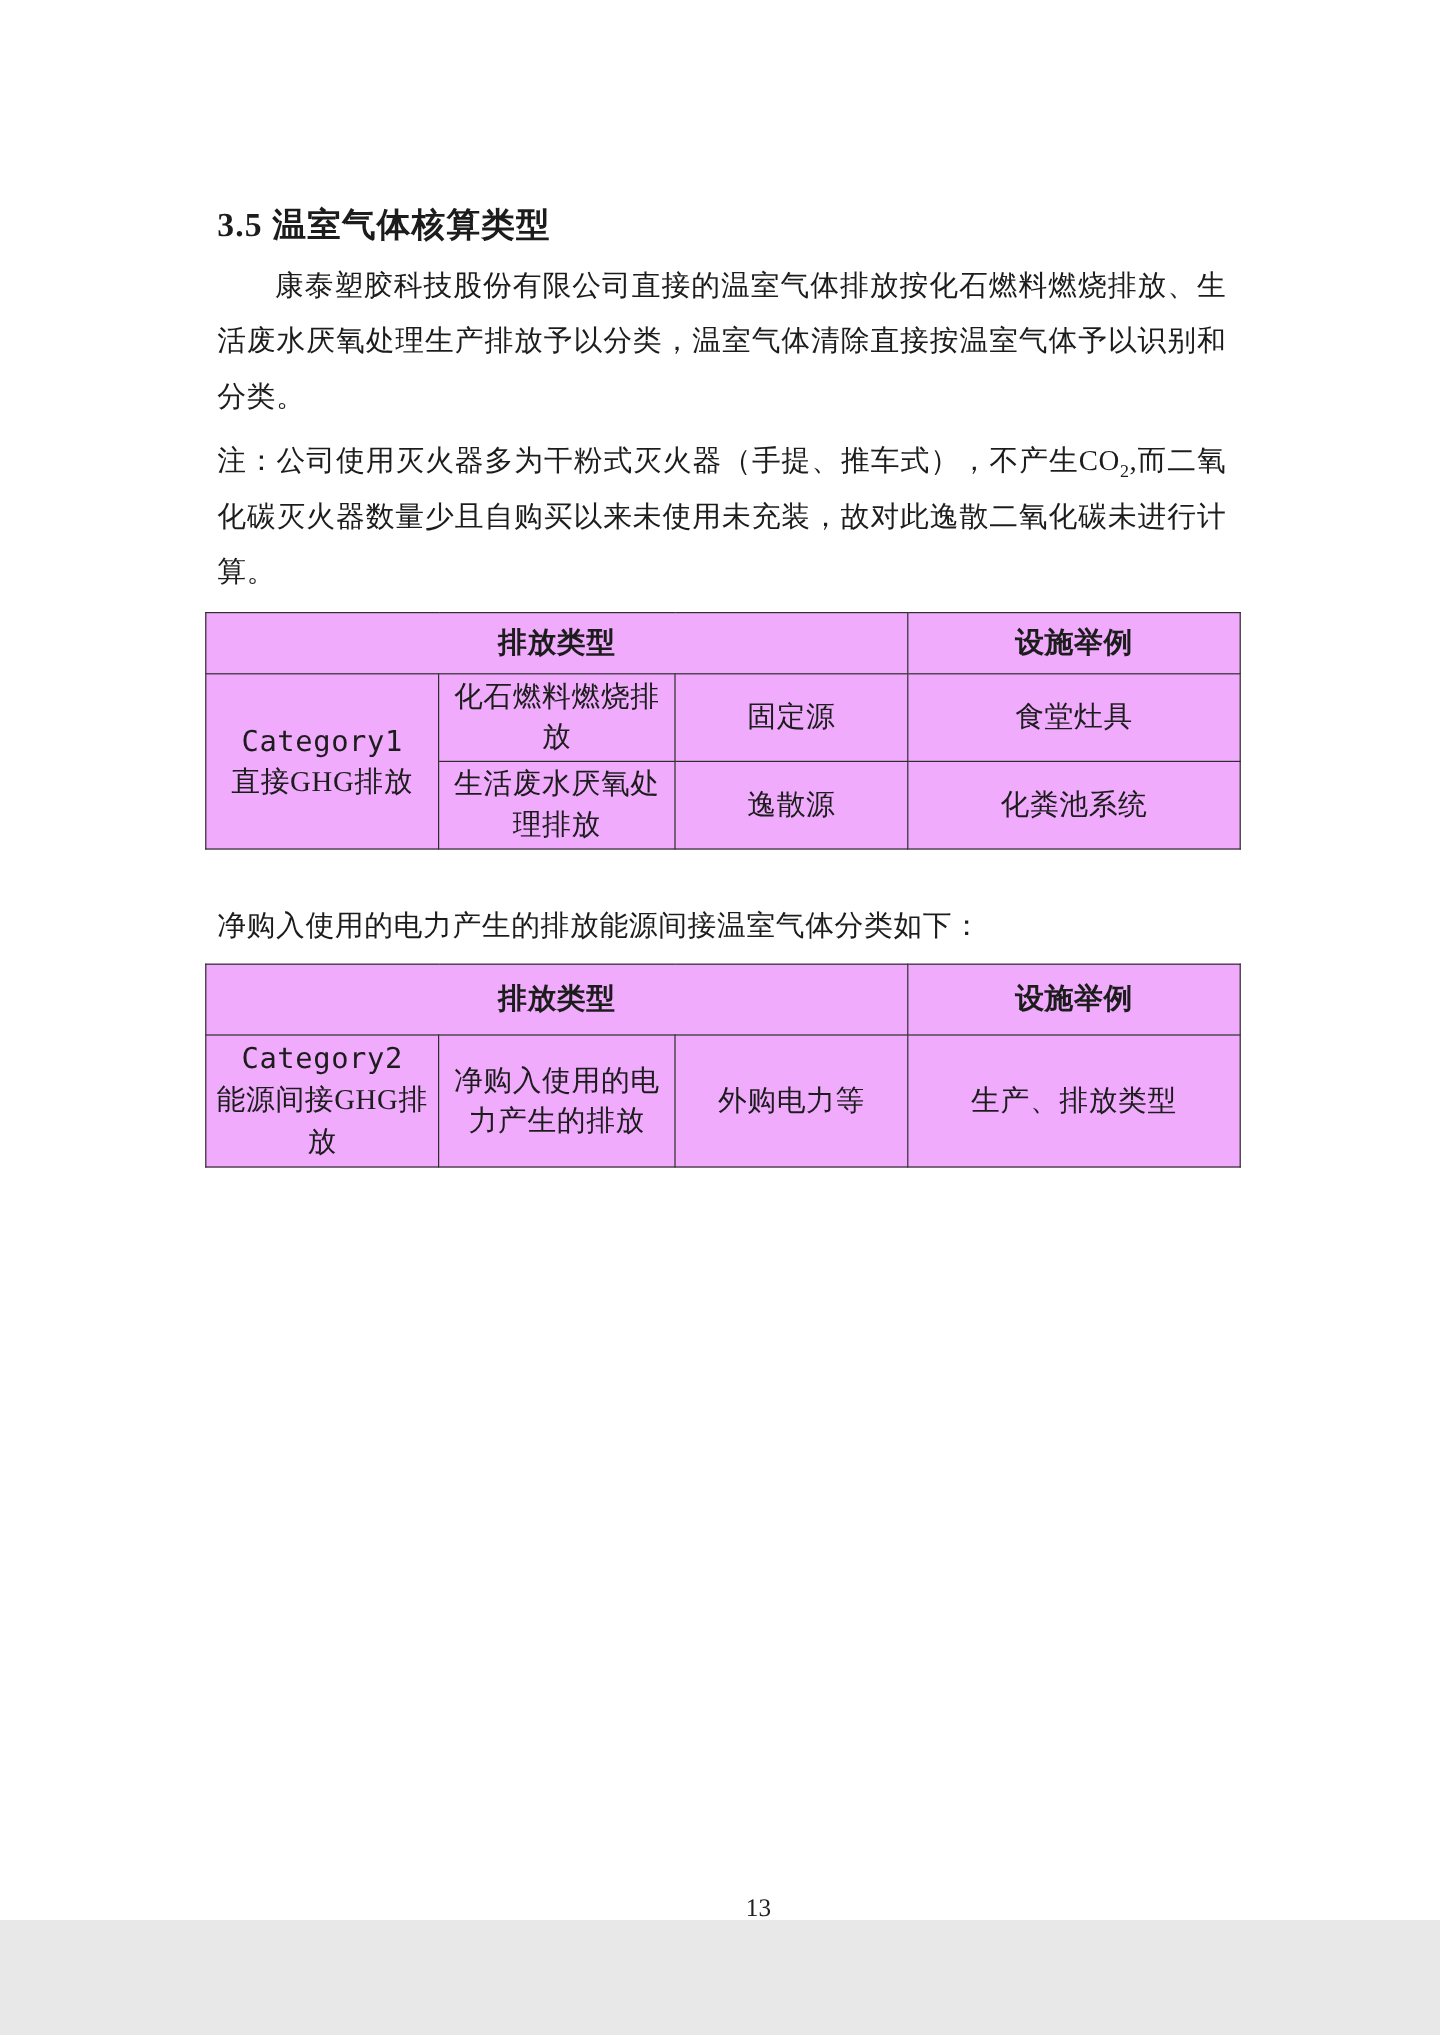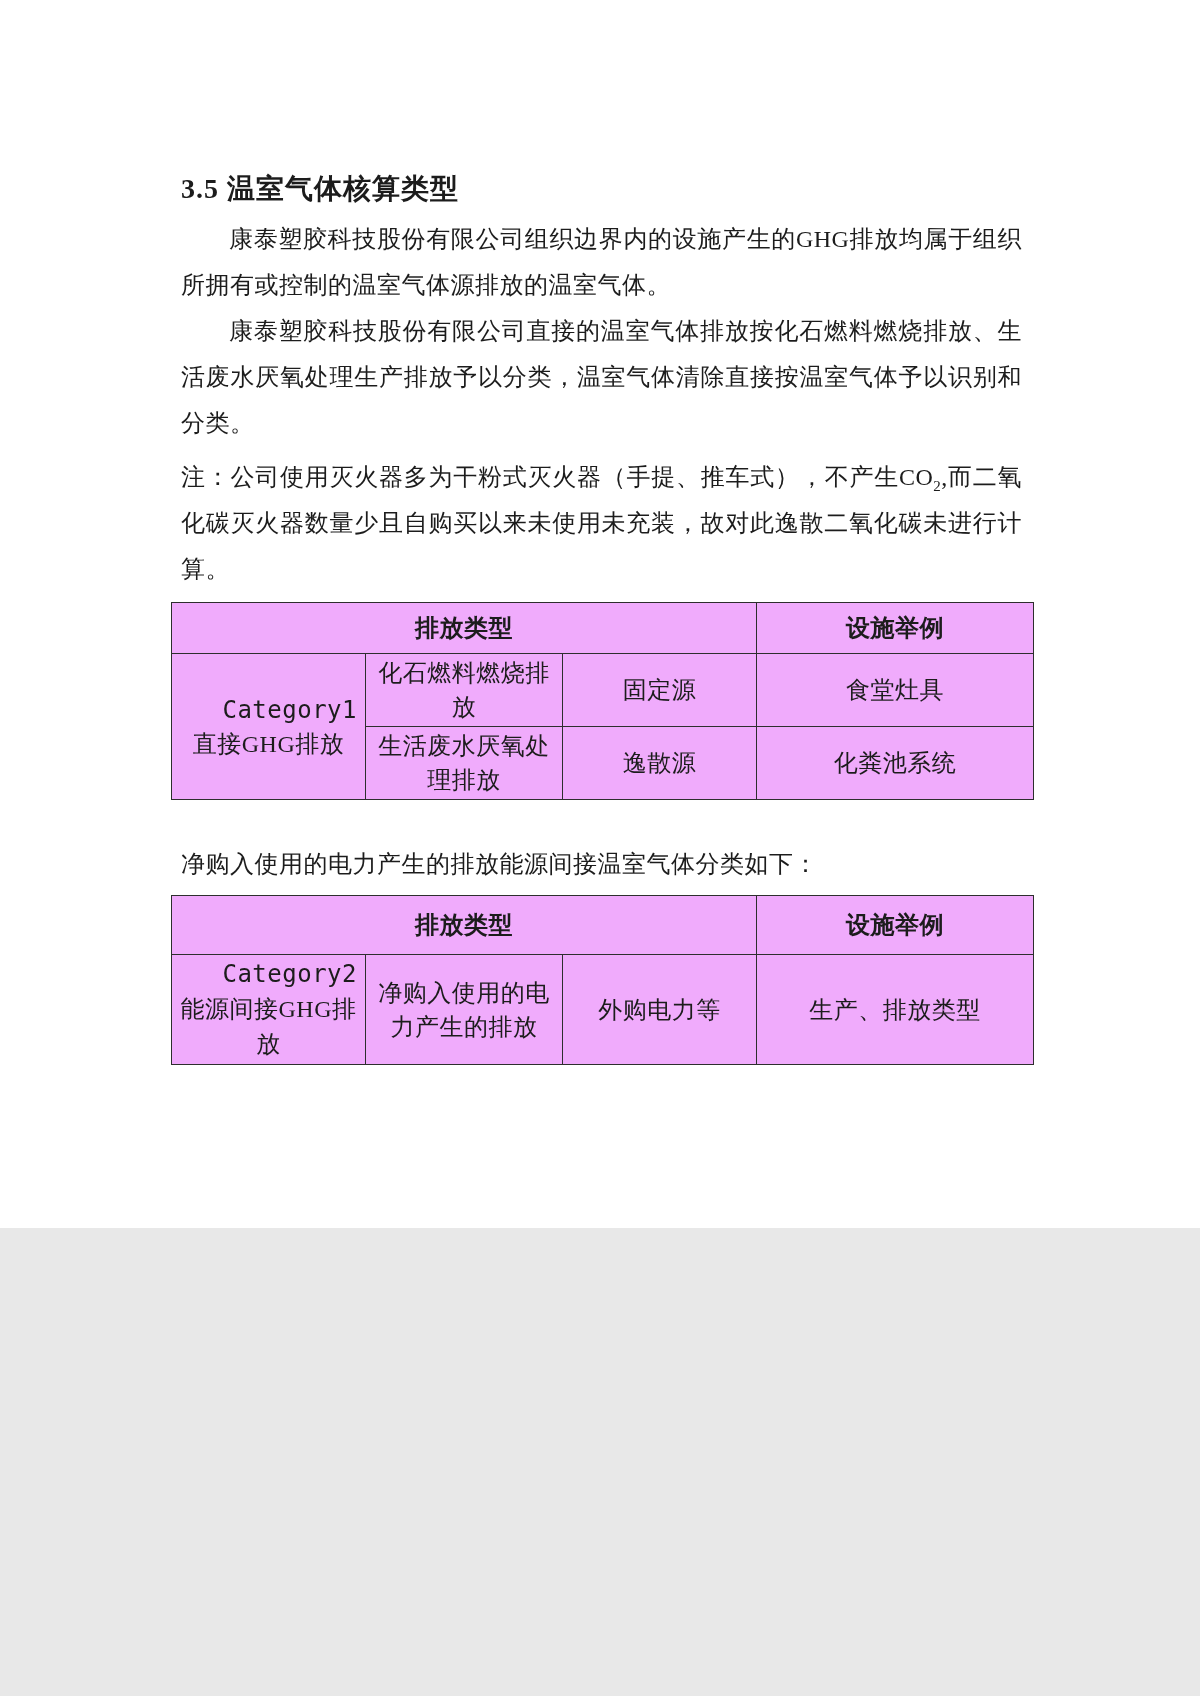--- a/index.html
+++ b/index.html
@@ -3,21 +3,21 @@
 <meta charset="utf-8">
 <style>
   html, body {
     margin: 0;
     padding: 0;
     background: #e8e8e8;
   }
   .page {
     position: relative;
     width: 1200px;
-    height: 1228px;
+    height: 1600px;
     background: #ffffff;
     margin: 0 auto;
     overflow: hidden;
     color: #1c1c1c;
     font-family: "Liberation Serif", "DejaVu Serif", serif;
   }
   .content {
     position: absolute;
     left: 181px;
     top: 170px;
@@ -81,21 +81,20 @@
   .category-cell {
     line-height: 40px;
   }
   .tbl2 .category-cell {
     line-height: 35px;
   }
   .category-code {
     font-family: "DejaVu Sans Mono", "Liberation Mono", monospace;
     font-size: 24px;
     display: block;
-    text-align: right;
   }
   .category-label {
     display: block;
     text-align: center;
   }
   .page-number {
     position: absolute;
     top: 1578px;
     left: 0;
     width: 100%;
@@ -106,21 +105,20 @@
   }
 </style>
 </head>
 <body>
 
 <div class="page">
   <div class="content">
 
     <h2 class="section-heading">3.5 温室气体核算类型</h2>
 
-    <p class="para indent">康泰塑胶科技股份有限公司组织边界内的设施产生的GHG排放均属于组织所拥有或控制的温室气体源排放的温室气体。</p>
 
     <p class="para indent">康泰塑胶科技股份有限公司直接的温室气体排放按化石燃料燃烧排放、生活废水厌氧处理生产排放予以分类，温室气体清除直接按温室气体予以识别和分类。</p>
 
     <p class="para note"><span>注：公司使用灭火器多为干粉式灭火器（手提、推车式），不产生CO</span><sub>2</sub><span>,而二氧化碳灭火器数量少且自购买以来未使用未充装，故对此逸散二氧化碳未进行计算。</span></p>
 
     <table class="doc-table tbl1">
       <colgroup>
         <col style="width:194px">
         <col style="width:197px">
         <col style="width:194px">

